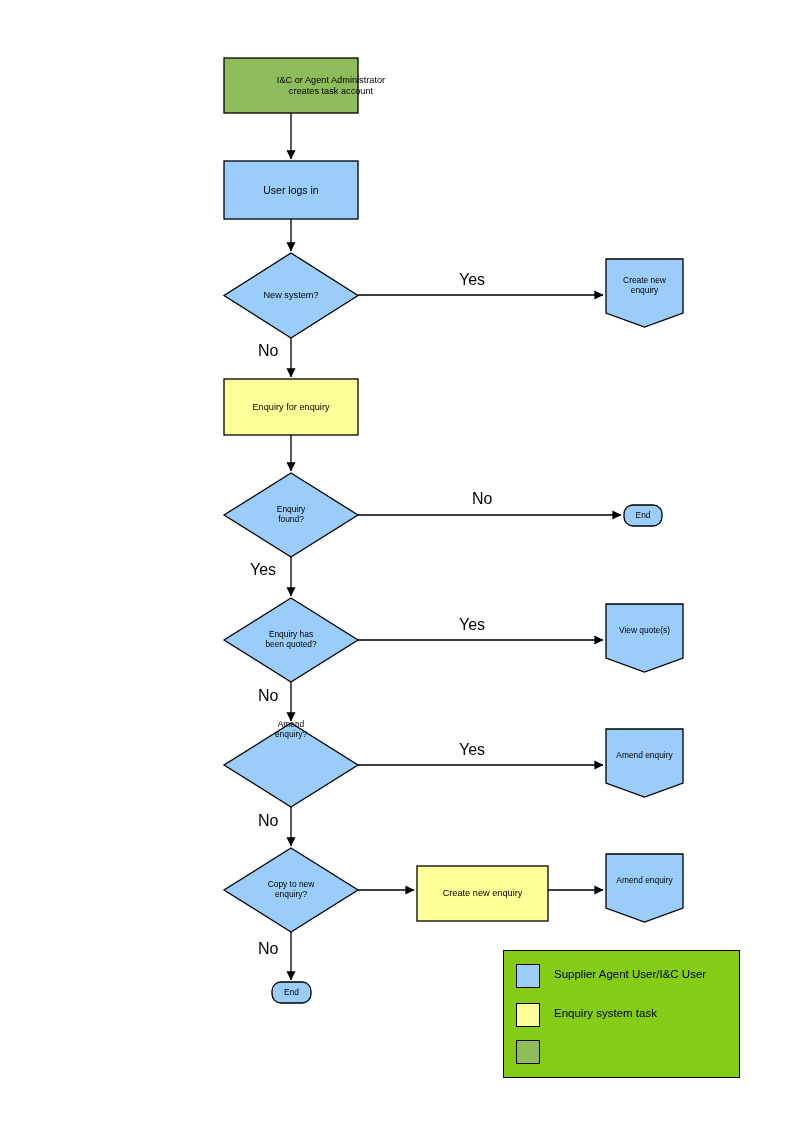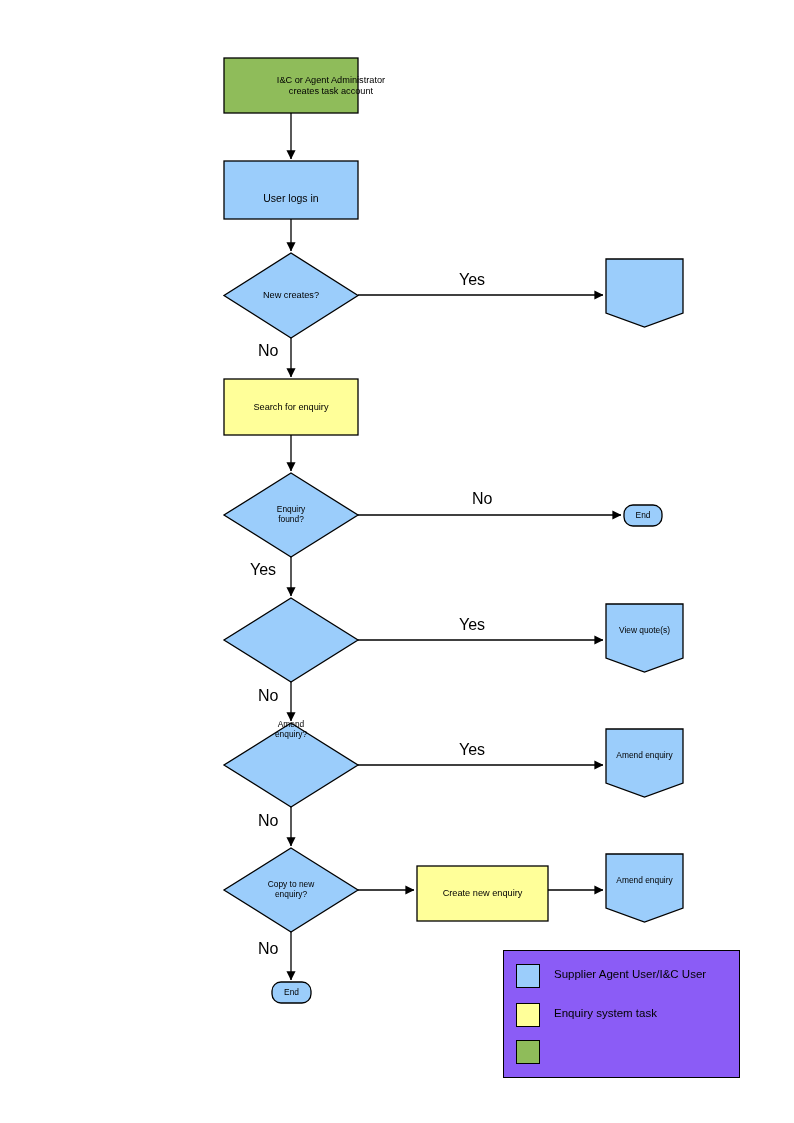--- a/index.html
+++ b/index.html
@@ -16,21 +16,21 @@
   .lbl-10{font-size:10.5px;}
   .lbl-9{font-size:9.2px;}
   .lbl-8{font-size:8.4px;}
   .edge-label{
      position:absolute;font-size:16px;letter-spacing:0px;
      font-family:"Liberation Sans","DejaVu Sans",sans-serif;color:#000000;
      line-height:1;pointer-events:none;
   }
   .legend-box{
      position:absolute;left:503px;top:950px;width:237px;height:128px;
-     background:#8b5cf6;border:1px solid #000000;box-sizing:border-box;
+     background:#84cc16;border:1px solid #000000;box-sizing:border-box;
   }
   .legend-row{position:absolute;display:flex;align-items:flex-start;}
   .legend-swatch{width:24px;height:24px;border:1px solid #000;box-sizing:border-box;flex:0 0 auto;}
   .legend-text{font-size:11.5px;line-height:1.25;margin-left:14px;padding-top:3px;color:#000;}
 </style>
 </head>
 <body>
 
 <div id="canvas">
 
@@ -101,34 +101,42 @@
     <polygon points="606,854 683,854 683,908 644.5,922 606,908" fill="#9BCDFB" stroke="#000000" stroke-width="1.3"></polygon>
 
     <rect x="272" y="982" width="39" height="21" rx="9" ry="9" fill="#9BCDFB" stroke="#000000" stroke-width="1.3"></rect>
   </svg>
 
   <div class="node-label lbl-9" style="left:224px;top:58px;width:134px;height:55px;flex-direction:column;margin-left:40px;">
     <span>I&amp;C or Agent Administrator</span>
     <span>creates task account</span>
   </div>
 
-  <div class="node-label lbl-10" style="left:224px;top:161px;width:134px;height:58px;margin-top:8px;">User logs in</div>
+  <div class="node-label lbl-10" style="left:224px;top:161px;width:134px;height:58px;">User logs in</div>
 
-  <div class="node-label lbl-9" style="left:224px;top:253px;width:134px;height:85px;">New creates?</div>
+  <div class="node-label lbl-9" style="left:224px;top:253px;width:134px;height:85px;">New system?</div>
 
+  <div class="node-label lbl-8" style="left:606px;top:259px;width:77px;height:54px;flex-direction:column;">
+    <span>Create new</span>
+    <span>enquiry</span>
+  </div>
 
-  <div class="node-label lbl-9" style="left:224px;top:379px;width:134px;height:56px;">Search for enquiry</div>
+  <div class="node-label lbl-9" style="left:224px;top:379px;width:134px;height:56px;">Enquiry for enquiry</div>
 
   <div class="node-label lbl-8" style="left:224px;top:473px;width:134px;height:84px;flex-direction:column;">
     <span>Enquiry</span>
     <span>found?</span>
   </div>
 
   <div class="node-label lbl-8" style="left:624px;top:505px;width:38px;height:21px;">End</div>
 
+  <div class="node-label lbl-8" style="left:224px;top:598px;width:134px;height:84px;flex-direction:column;">
+    <span>Enquiry has</span>
+    <span>been quoted?</span>
+  </div>
 
   <div class="node-label lbl-8" style="left:606px;top:604px;width:77px;height:54px;">View quote(s)</div>
 
   <div class="node-label lbl-8" style="left:224px;top:688px;width:134px;height:84px;flex-direction:column;">
     <span>Amend</span>
     <span>enquiry?</span>
   </div>
 
   <div class="node-label lbl-8" style="left:604px;top:729px;width:81px;height:54px;">Amend enquiry</div>
 

